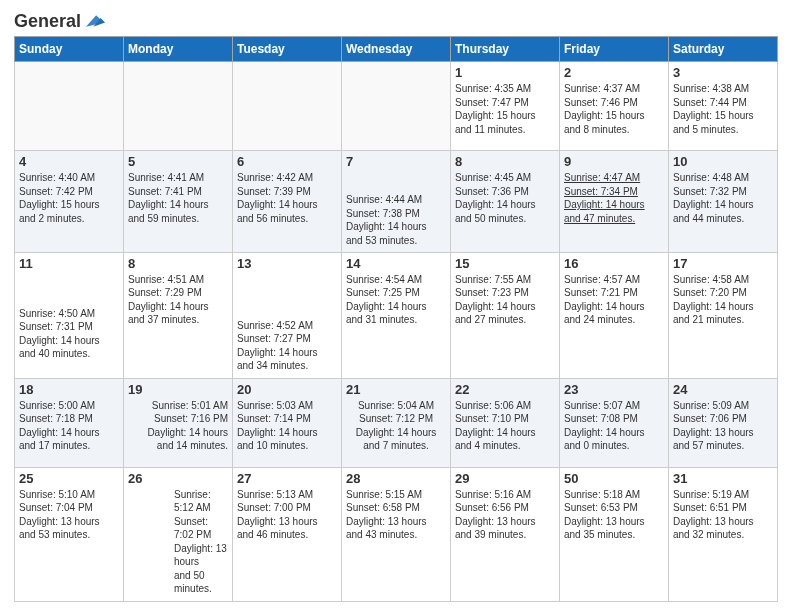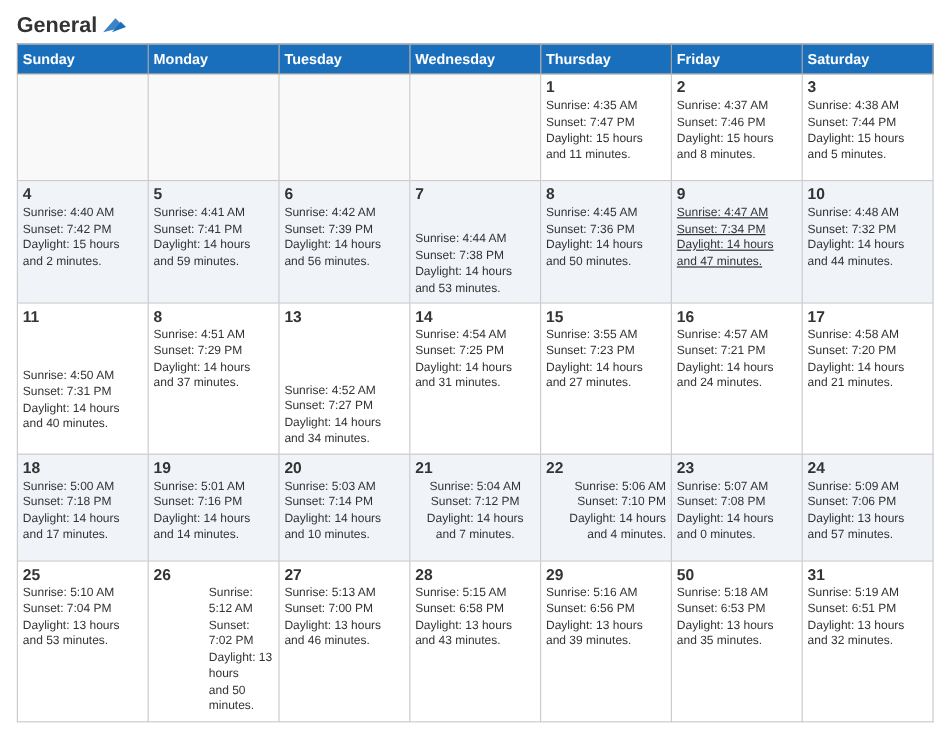--- a/index.html
+++ b/index.html
@@ -231,21 +231,21 @@
           </td>
           <td>
             <div class="day-number">14</div>
             <div class="day-info" style="white-space: pre-line;">Sunrise: 4:54 AM
 Sunset: 7:25 PM
 Daylight: 14 hours
 and 31 minutes.</div>
           </td>
           <td>
             <div class="day-number">15</div>
-            <div class="day-info" style="white-space: pre-line;">Sunrise: 3:55 AM
+            <div class="day-info" style="white-space: pre-line;">Sunrise: 7:55 AM
 Sunset: 7:23 PM
 Daylight: 14 hours
 and 27 minutes.</div>
           </td>
           <td>
             <div class="day-number">16</div>
             <div class="day-info" style="white-space: pre-line;">Sunrise: 4:57 AM
 Sunset: 7:21 PM
 Daylight: 14 hours
 and 24 minutes.</div>
@@ -261,42 +261,42 @@
         <tr>
           <td>
             <div class="day-number">18</div>
             <div class="day-info" style="white-space: pre-line;">Sunrise: 5:00 AM
 Sunset: 7:18 PM
 Daylight: 14 hours
 and 17 minutes.</div>
           </td>
           <td>
             <div class="day-number">19</div>
-            <div class="day-info" style="white-space: pre-line;">Sunrise: 5:01 AM
+            <div class="day-info" style="white-space: pre-line; text-align: right;">Sunrise: 5:01 AM
 Sunset: 7:16 PM
 Daylight: 14 hours
 and 14 minutes.</div>
           </td>
           <td>
             <div class="day-number">20</div>
             <div class="day-info" style="white-space: pre-line;">Sunrise: 5:03 AM
 Sunset: 7:14 PM
 Daylight: 14 hours
 and 10 minutes.</div>
           </td>
           <td>
             <div class="day-number">21</div>
             <div class="day-info" style="white-space: pre-line; text-align: center;">Sunrise: 5:04 AM
 Sunset: 7:12 PM
 Daylight: 14 hours
 and 7 minutes.</div>
           </td>
           <td>
             <div class="day-number">22</div>
-            <div class="day-info" style="white-space: pre-line; text-align: right;">Sunrise: 5:06 AM
+            <div class="day-info" style="white-space: pre-line;">Sunrise: 5:06 AM
 Sunset: 7:10 PM
 Daylight: 14 hours
 and 4 minutes.</div>
           </td>
           <td>
             <div class="day-number">23</div>
             <div class="day-info" style="white-space: pre-line;">Sunrise: 5:07 AM
 Sunset: 7:08 PM
 Daylight: 14 hours
 and 0 minutes.</div>

